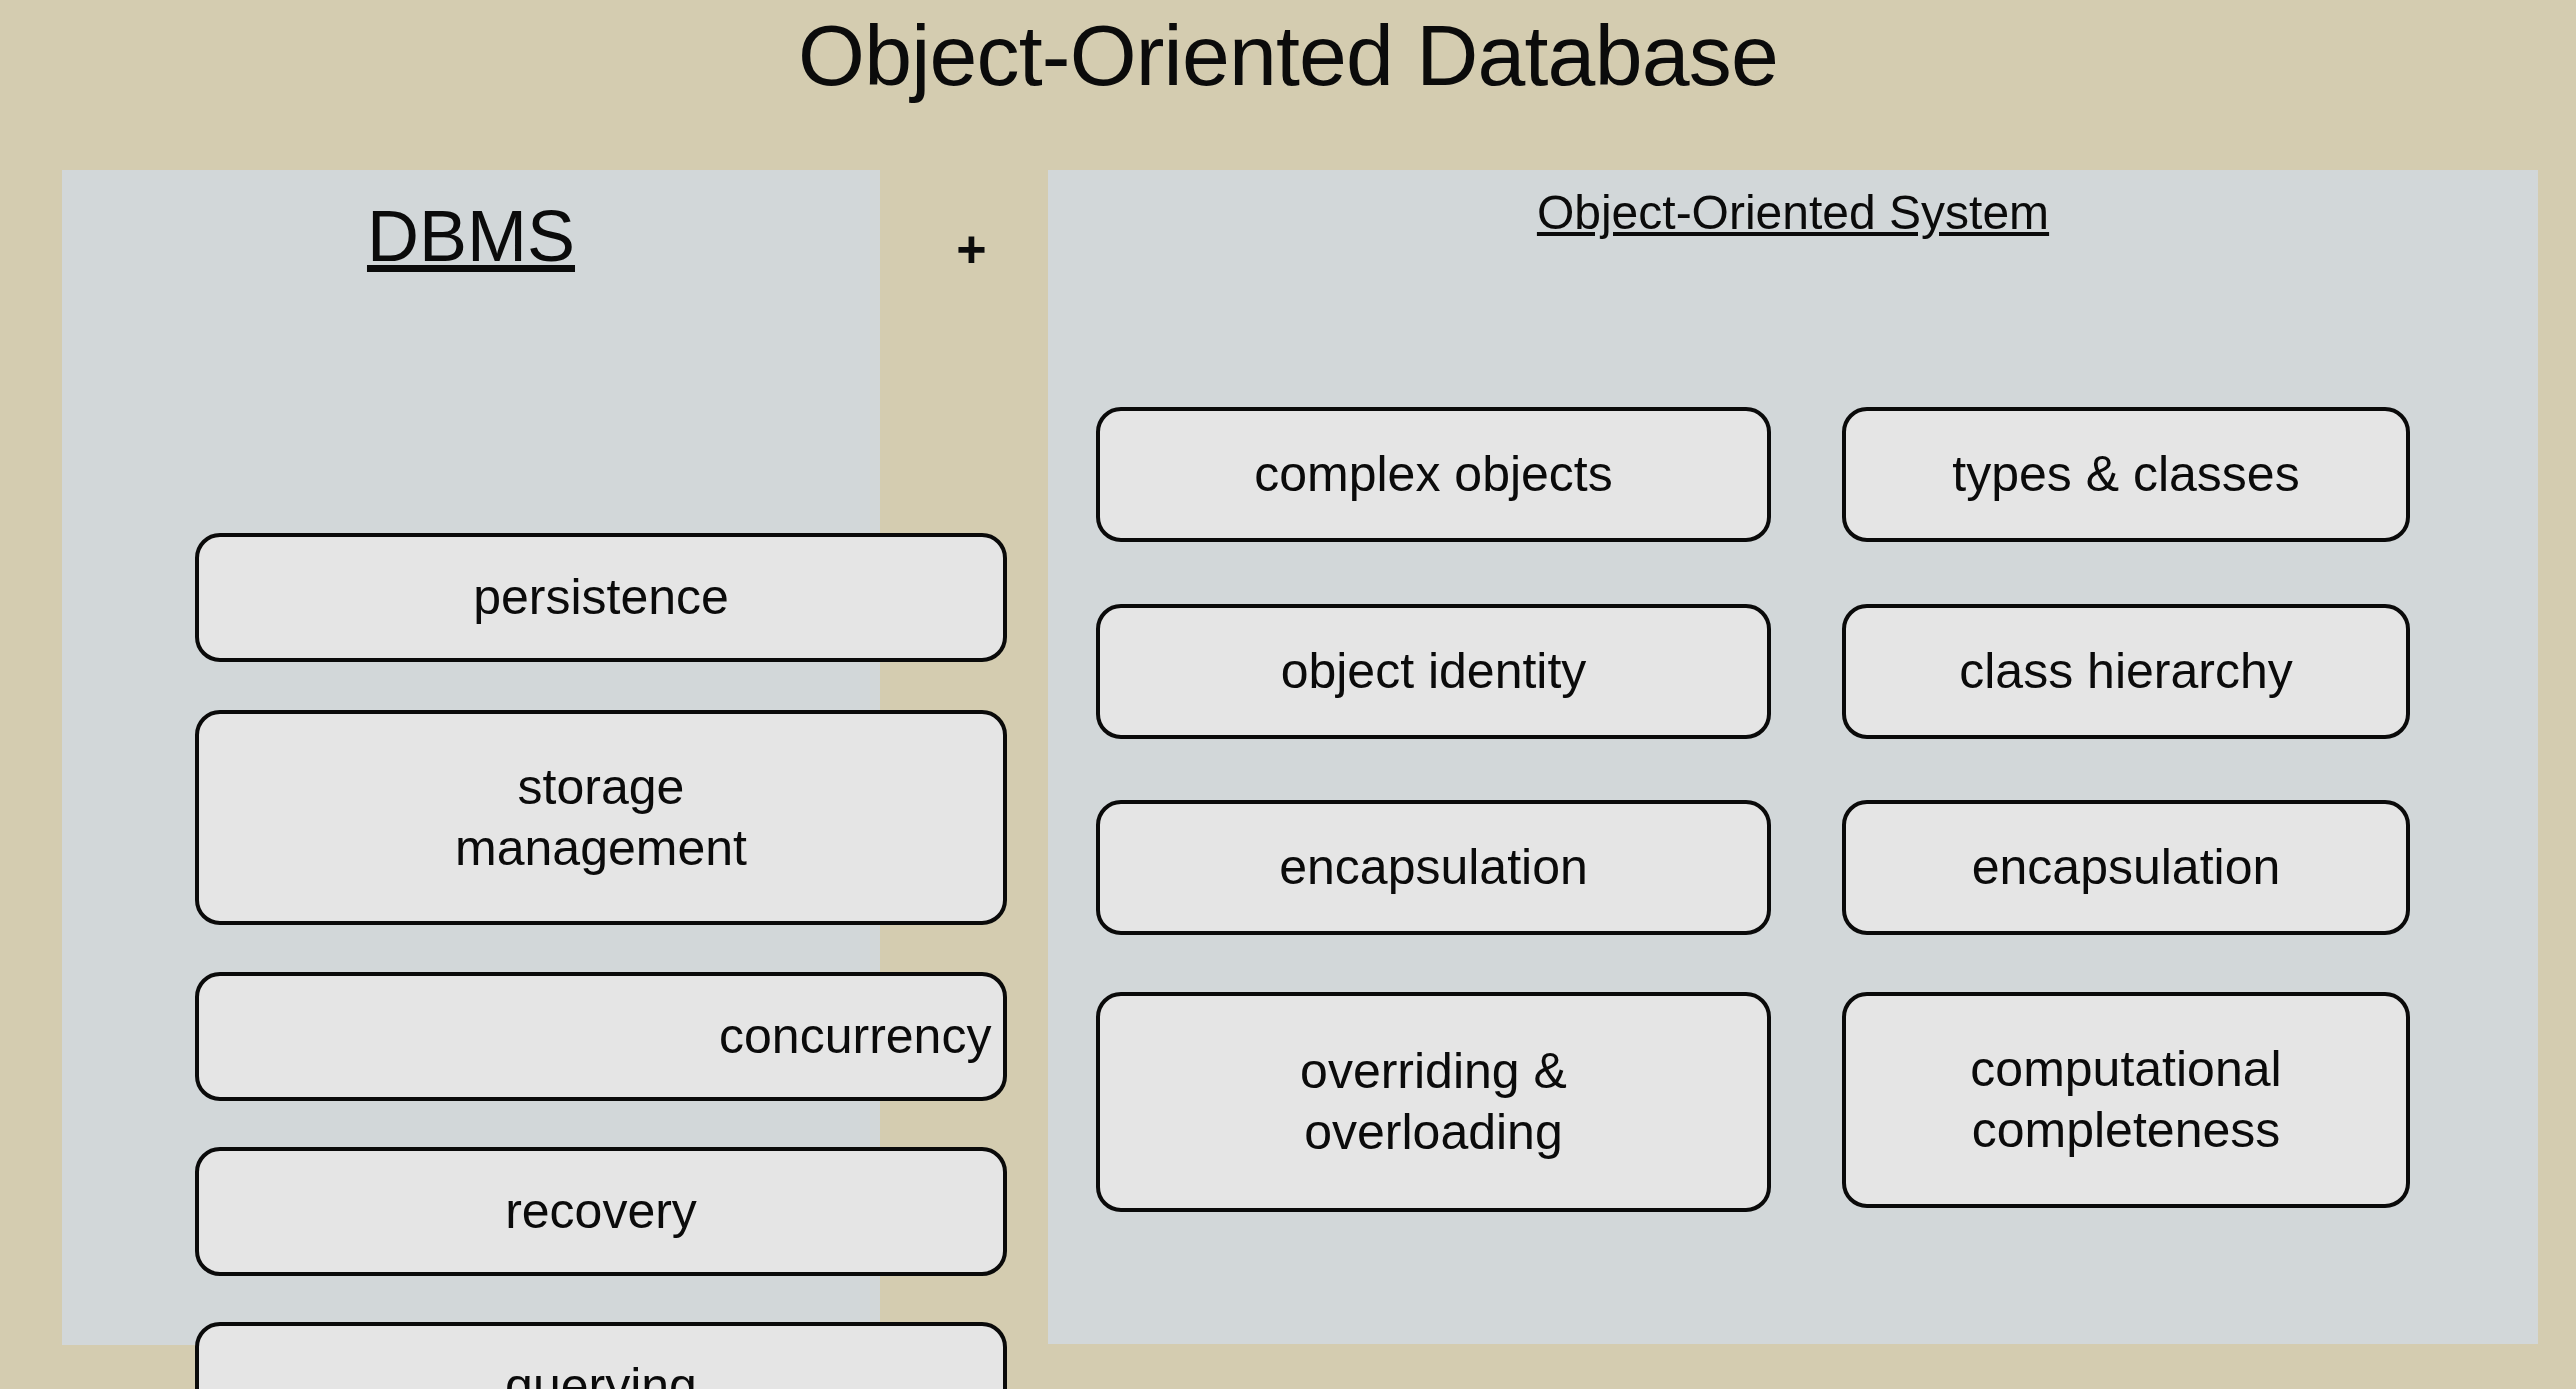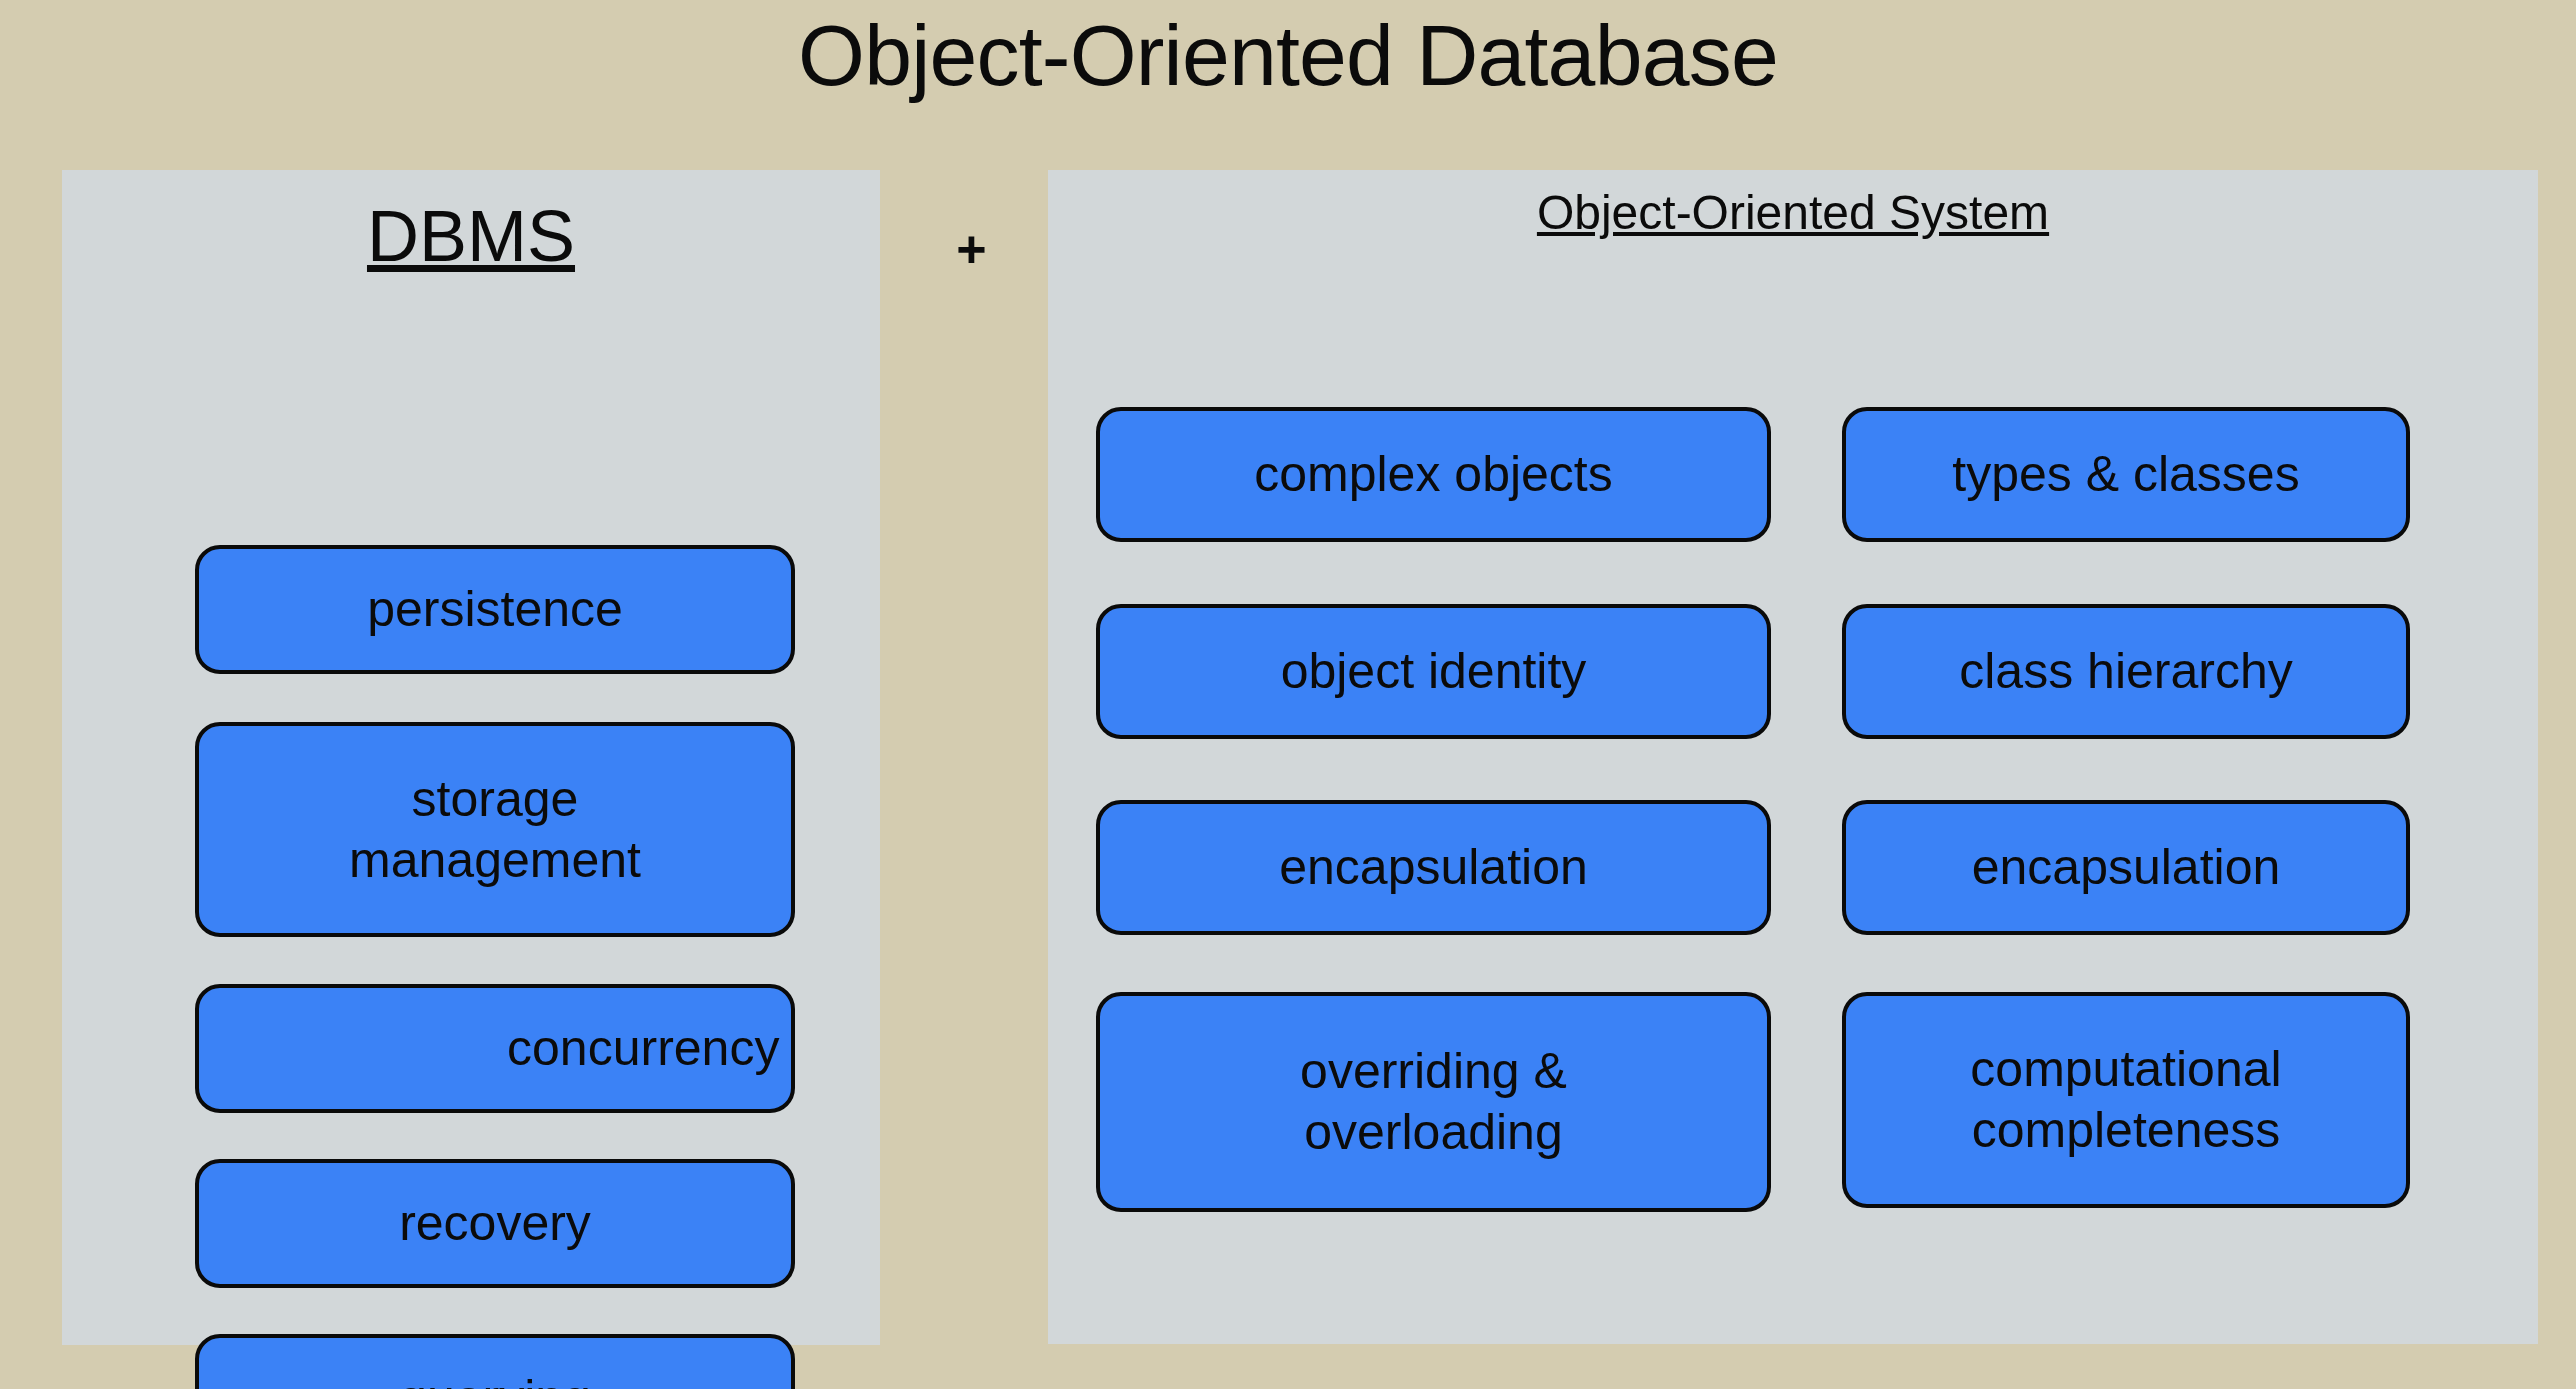--- a/index.html
+++ b/index.html
@@ -82,38 +82,38 @@
     font-size: 52px;
     font-weight: bold;
     color: #0b0b0b;
     line-height: 1;
   }
 
   
   .concept-box {
     position: absolute;
     box-sizing: border-box;
-    background: #3b82f6;
+    background: #e5e5e5;
     border: 4.2px solid #0a0a0a;
     border-radius: 25px;
     display: flex;
     align-items: center;
     justify-content: center;
     text-align: center;
   }
   .concept-box .box-label {
     color: #0b0b0b;
     font-size: 50px;
     line-height: 1.22;
     padding: 0 11.6px;
     white-space: pre-line;
   }
 
   
-  .dbms-box { left: 133px; width: 600px; margin-top: 12px; }
+  .dbms-box { left: 133px; width: 812px; }
   #box-persistence          { top: 363px;  height: 129px; }
   #box-storage-management   { top: 540px;  height: 215px; }
   #box-concurrency          { top: 802px;  height: 129px; justify-content: flex-end; }
   #box-recovery             { top: 977px; height: 129px; }
   #box-querying             { top: 1152px; height: 129px; }
 
   
   .oo-col1 { left: 1096px; width: 675px; }
   .oo-col2 { left: 1842px; width: 568px; }
 

